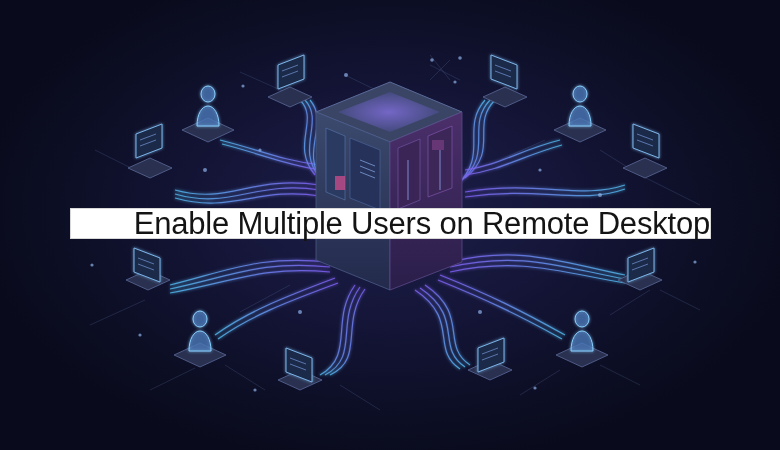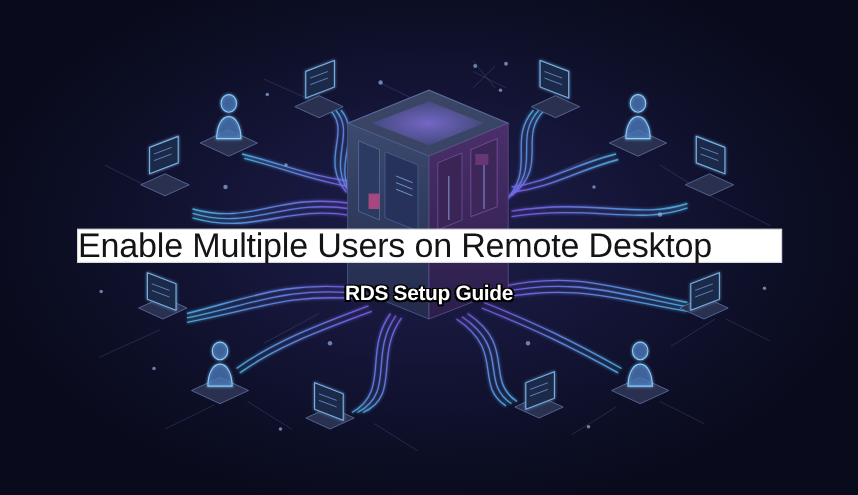--- a/index.html
+++ b/index.html
@@ -10,21 +10,21 @@
     }
     .stage {
       position: relative; width: 780px; height: 450px; overflow: hidden;
       background:
         radial-gradient(ellipse 420px 260px at 390px 210px, #1d1f4a 0%, #141537 45%, #0c0e24 80%, #090a1b 100%);
     }
     .art { position: absolute; left: 0; top: 0; }
     .title-banner {
       position: absolute; left: 70px; top: 208px; width: 641px; height: 31px;
       background: #ffffff; border: 1px solid #d8d8d8;
-      display: flex; align-items: center; justify-content: flex-start;
+      display: flex; align-items: center; justify-content: flex-end;
       box-sizing: border-box;
     }
     .title-text {
       font-family: "Liberation Sans", sans-serif;
       font-size: 31px; line-height: 31px; color: #141414; letter-spacing: -0.2px;
       white-space: nowrap;
     }
     .subtitle {
       position: absolute; left: 0; width: 780px; top: 257px; text-align: center;
       font-family: "Liberation Sans", sans-serif; font-weight: bold;
@@ -251,14 +251,13 @@
           <path d="M-11,6 C-11,-6 -6,-14 0,-14 C6,-14 11,-6 11,6 Z"></path>
         </g>
       </g>
     </g>
   </svg>
 
   <div class="title-banner">
     <span class="title-text">Enable Multiple Users on Remote Desktop</span>
   </div>
 
-  <div class="subtitle">RDS Setup Guide</div>
 </div>
 
 </body></html>

